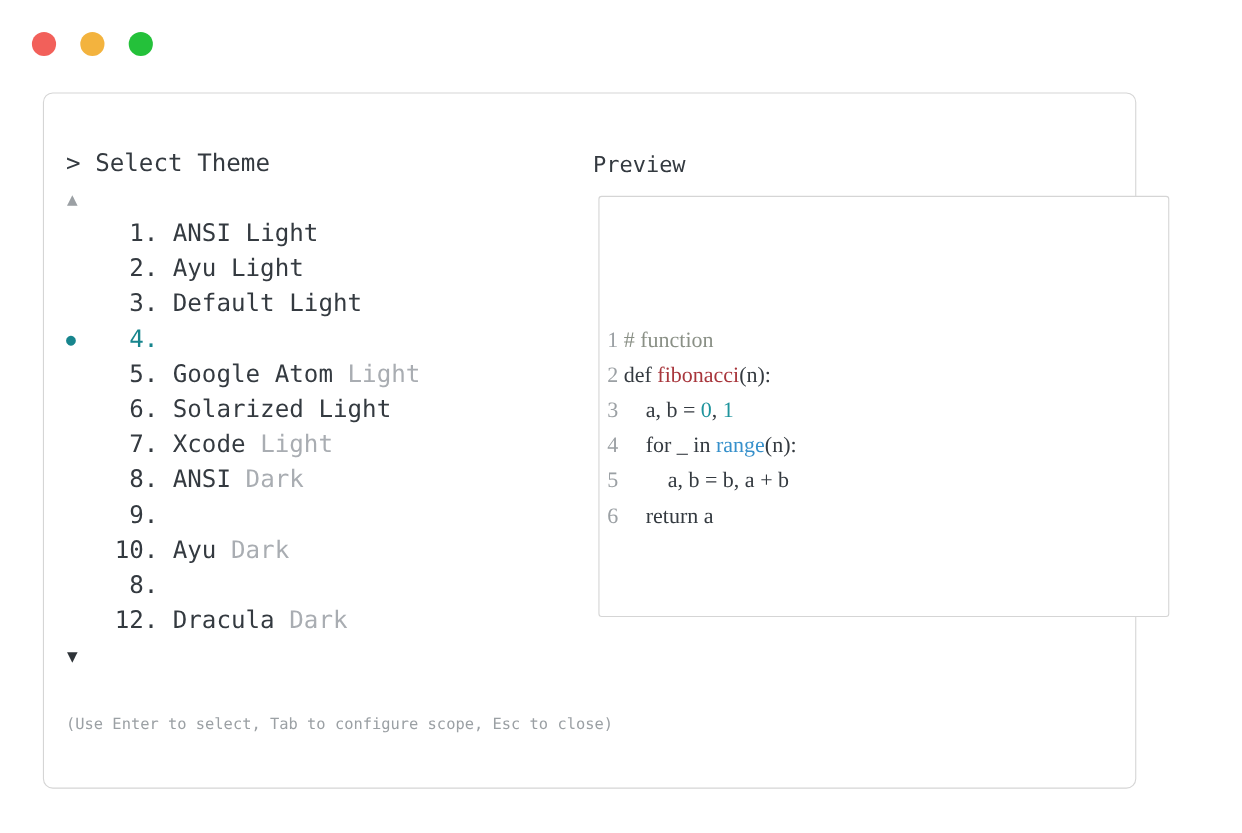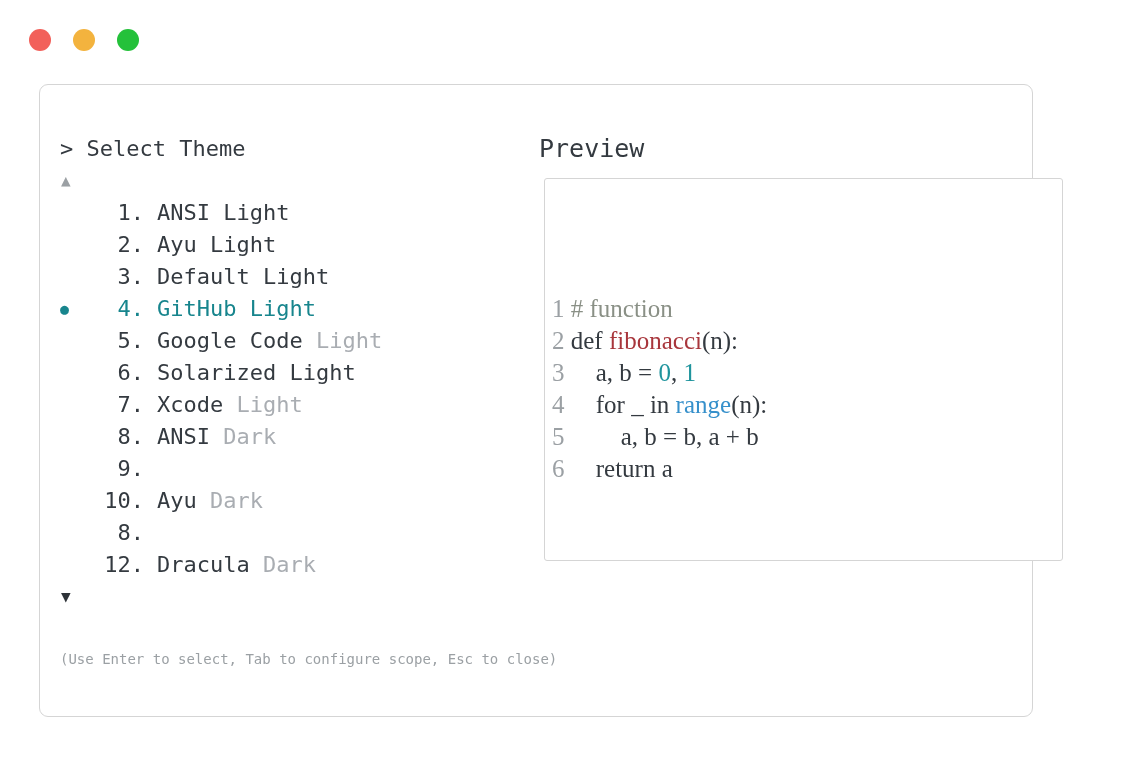--- a/index.html
+++ b/index.html
@@ -43,21 +43,21 @@
   .scroll-up, .scroll-down { line-height: 32px; font-size: 16px; padding-left: 1px; }
   .scroll-up { color: var(--hint-gray); }
   .scroll-down { color: var(--arrow-dark); }
   .theme-row { display: flex; white-space: pre; line-height: 32px; color: var(--text-dark); }
   .theme-row .marker { width: 44px; flex: none; color: var(--accent-teal); font-size: 15px; }
   .theme-row .num { width: 40px; flex: none; text-align: right; }
   .theme-row .label { margin-left: 13px; }
   .theme-row .muted { color: var(--text-muted); }
   .theme-row.selected, .theme-row.selected .num, .theme-row.selected .label span { color: var(--accent-teal); }
   .footer { margin: 30px 0 0 20px; font-size: 14px; line-height: 32px; color: var(--hint-gray); white-space: pre; }
-  .right-col { flex: 1; font-size: 25px; line-height: 32px; }
+  .right-col { flex: 1; font-size: 20px; line-height: 32px; }
   .preview-title { margin-left: 19px; color: var(--text-dark); }
   .preview-box {
     margin: 13px 0 0 24px;
     width: 519px; height: 383px;
     border: 1.5px solid var(--border);
     border-radius: 3px;
     background: #ffffff;
     overflow: hidden;
     font-family: Liberation Serif, serif;
   }
@@ -82,22 +82,22 @@
 
 <div class="dialog">
   <div class="columns">
     <div class="left-col">
       <div class="prompt-title">&gt; Select Theme</div>
       <div class="scroll-up">▲</div>
       <div id="theme-list">
           <div class="theme-row"><span class="marker"></span><span class="num">1.</span><span class="label"><span>ANSI </span><span>Light</span></span></div>
           <div class="theme-row"><span class="marker"></span><span class="num">2.</span><span class="label"><span>Ayu </span><span>Light</span></span></div>
           <div class="theme-row"><span class="marker"></span><span class="num">3.</span><span class="label"><span>Default </span><span>Light</span></span></div>
-          <div class="theme-row selected"><span class="marker">●</span><span class="num">4.</span><span class="label"><span>GitHub </span><span>Light</span></span></div>
-          <div class="theme-row"><span class="marker"></span><span class="num">5.</span><span class="label"><span>Google Code </span><span class="muted">Light</span></span></div>
+          <div class="theme-row selected"><span class="marker">●</span><span class="num">4.</span></div>
+          <div class="theme-row"><span class="marker"></span><span class="num">5.</span><span class="label"><span>Google Atom </span><span class="muted">Light</span></span></div>
           <div class="theme-row"><span class="marker"></span><span class="num">6.</span><span class="label"><span>Solarized </span><span>Light</span></span></div>
           <div class="theme-row"><span class="marker"></span><span class="num">7.</span><span class="label"><span>Xcode </span><span class="muted">Light</span></span></div>
           <div class="theme-row"><span class="marker"></span><span class="num">8.</span><span class="label"><span>ANSI </span><span class="muted">Dark</span></span></div>
           <div class="theme-row"><span class="marker"></span><span class="num">9.</span></div>
           <div class="theme-row"><span class="marker"></span><span class="num">10.</span><span class="label"><span>Ayu </span><span class="muted">Dark</span></span></div>
           <div class="theme-row"><span class="marker"></span><span class="num">8.</span></div>
           <div class="theme-row"><span class="marker"></span><span class="num">12.</span><span class="label"><span>Dracula </span><span class="muted">Dark</span></span></div>
         </div>
       <div class="scroll-down">▼</div>
     </div>

